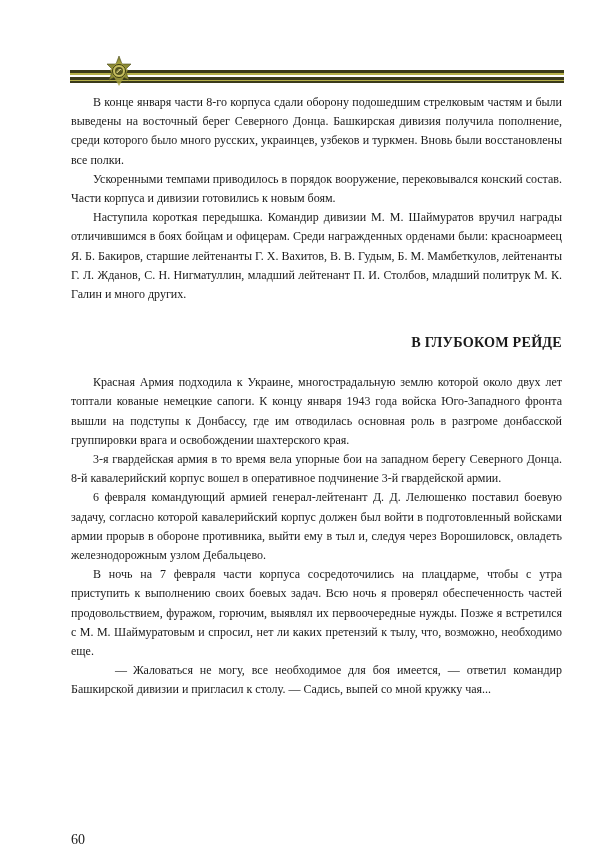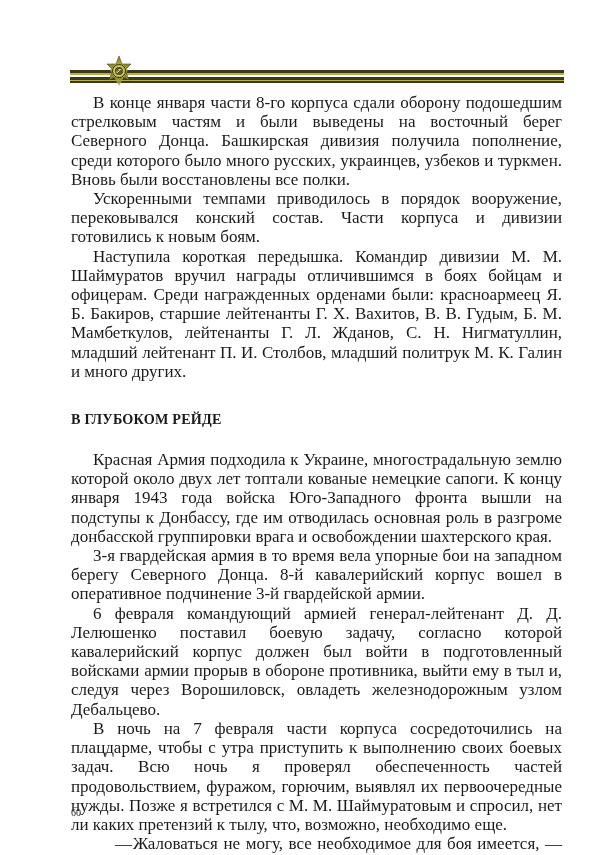--- a/index.html
+++ b/index.html
@@ -7,24 +7,24 @@
   .ribbon { position: absolute; left: 70px; top: 62px; width: 494px; height: 22px; }
   .ribbon .stripe { position: absolute; left: 0; right: 0; height: 3px; background: #3a3a1a; }
   .ribbon .s1 { top: 8px; }
   .ribbon .s3 { top: 15px; }
   .ribbon .s4 { top: 19px; height: 2px; }
   .ribbon .gold { position: absolute; left: 0; right: 0; height: 2px; background: #b5b04a; }
   .ribbon .g1 { top: 11px; }
   .ribbon .g2 { top: 18px; }
   .medal { position: absolute; left: 105px; top: 56px; width: 28px; height: 32px; }
   .content { position: absolute; left: 71px; top: 93px; width: 491px; }
-  p.para { margin: 0; text-indent: 22px; text-align: justify; font-size: 17px; line-height: 19.2px; }
-  h2.title { margin: 30px 0 22px 0; text-align: left; font-size: 14.2px; font-weight: bold; letter-spacing: 0.2px; }
+  p.para { margin: 0; text-indent: 22px; text-align: justify; font-size: 12px; line-height: 19.2px; }
+  h2.title { margin: 30px 0 22px 0; text-align: right; font-size: 14.2px; font-weight: bold; letter-spacing: 0.2px; }
   .sect2 { margin-top: 0; }
-  .page-num { position: absolute; left: 71px; top: 807px; font-size: 10px; }
+  .page-num { position: absolute; left: 71px; top: 832px; font-size: 14px; }
   .dialog .dash { display: inline-block; width: 40px; }
 </style>
 </head>
 <body>
 
 <div class="ribbon">
   <div class="stripe s1"></div>
   <div class="gold g1"></div>
   <div class="stripe s3"></div>
   <div class="gold g2"></div>

